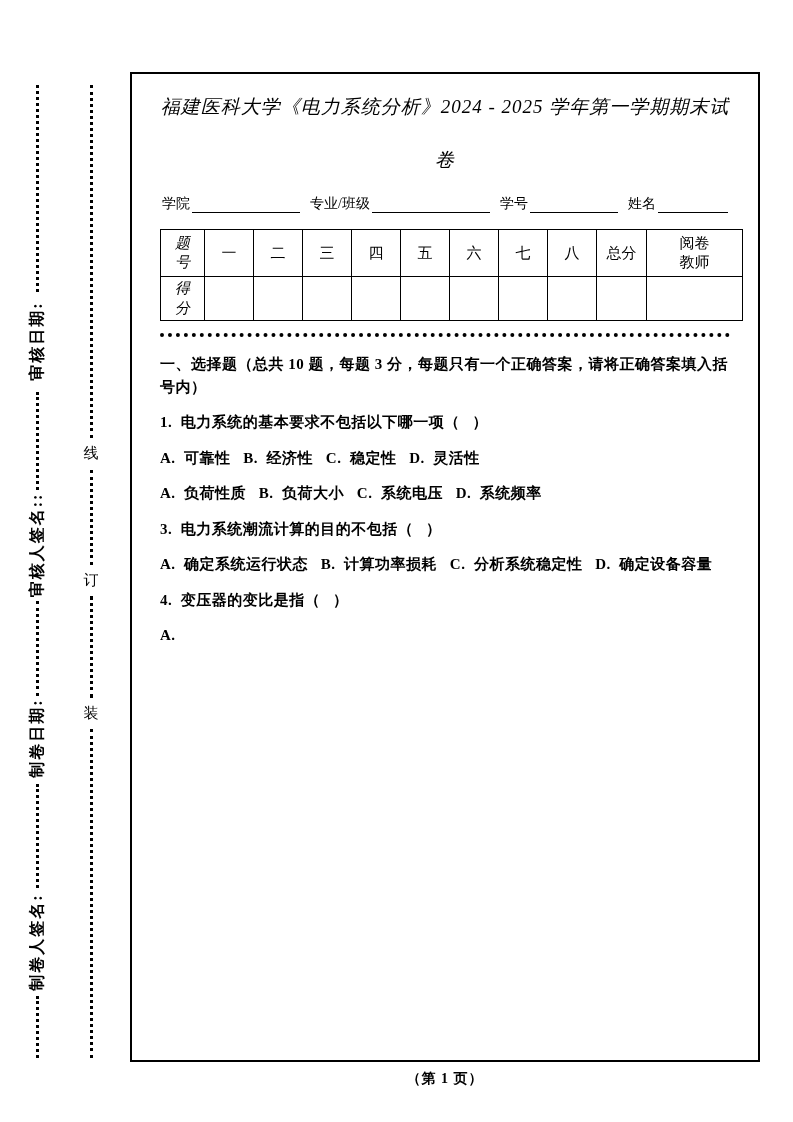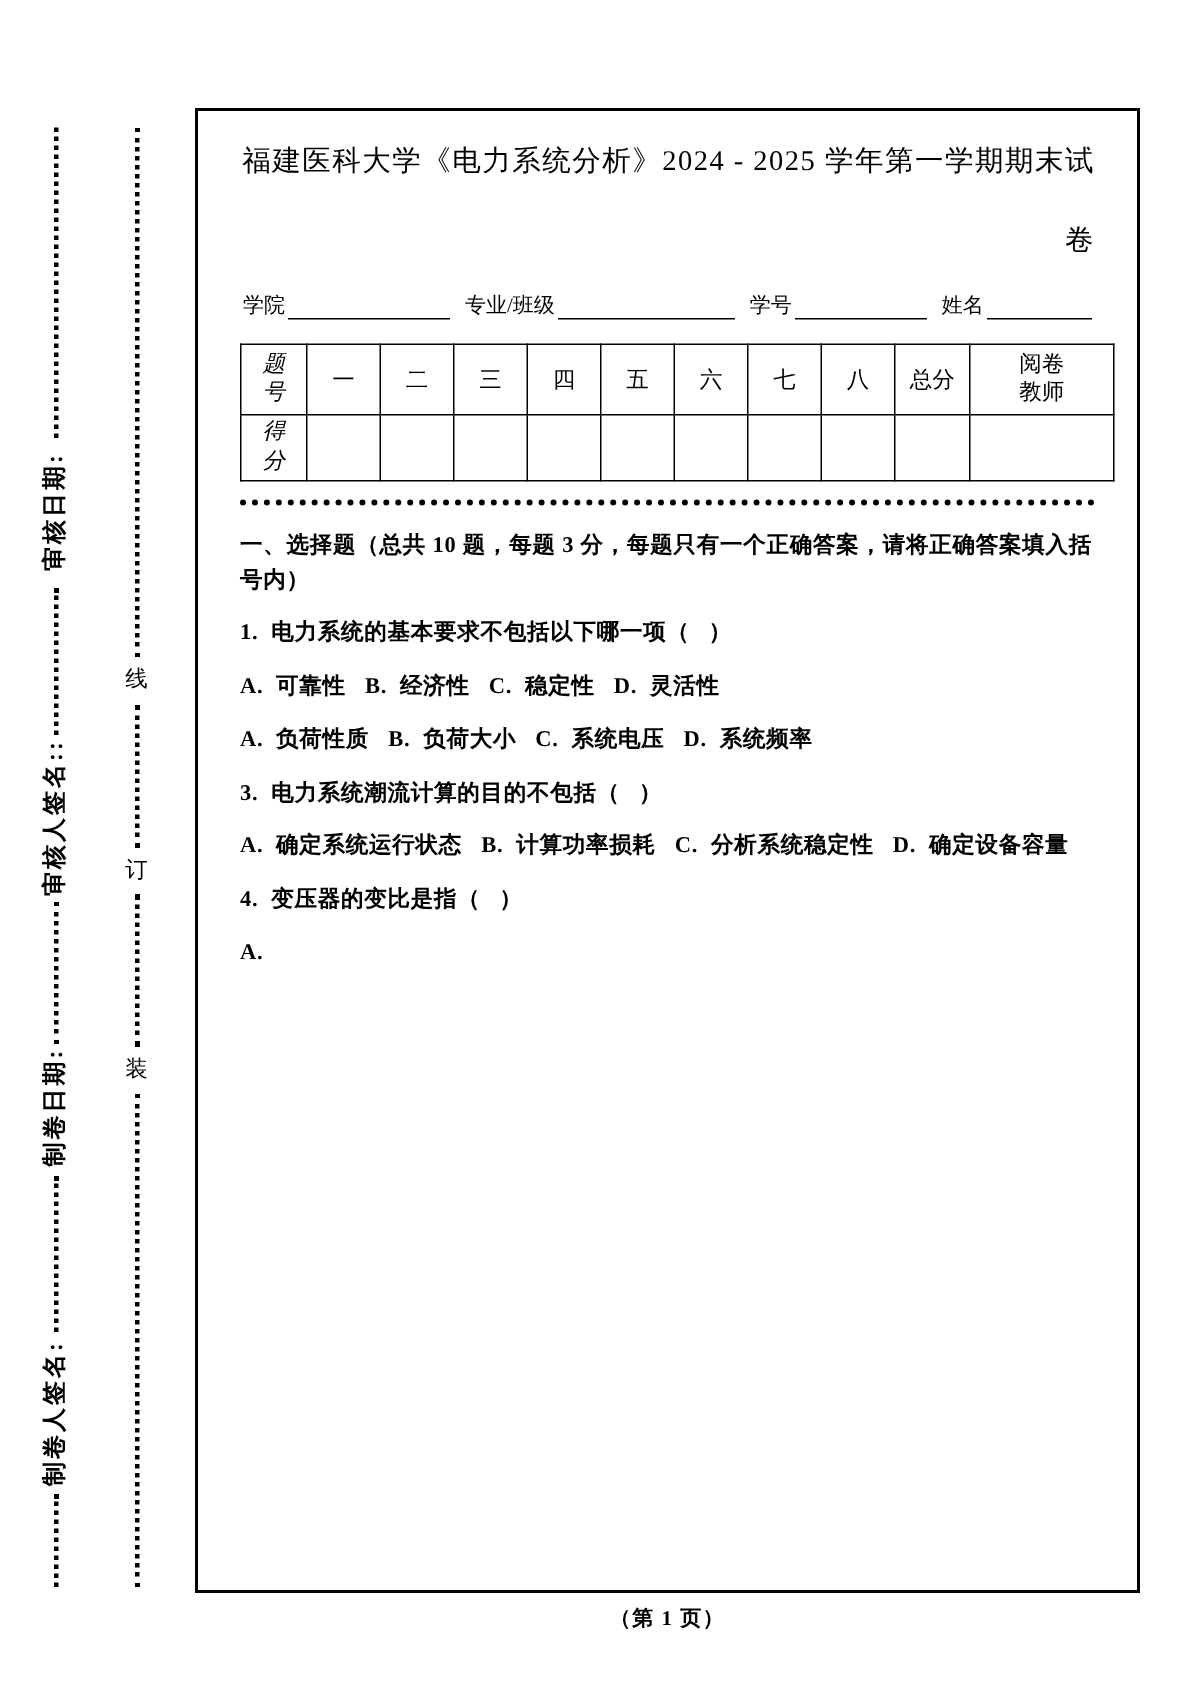--- a/index.html
+++ b/index.html
@@ -31,21 +31,21 @@
 
   
   .sheet {
     position:absolute; left:130px; top:72px;
     width:630px; height:990px;
     border:2px solid #000;
     background:#fff;
     padding:20px 28px;
   }
 
-  .title { text-align:right; font-size:19px; letter-spacing:1px; }
+  .title { text-align:center; font-size:19px; letter-spacing:1px;font-style:italic; }
   .title-line { display:block; }
   .title-line.second { margin-top:27px; }
 
   .info-row {
     display:flex; align-items:flex-end;
     font-size:14px; margin-top:22px; padding:0 2px;
   }
   .info-label { white-space:nowrap; }
   .info-label + .blank { margin-left:2px; }
   .blank {

